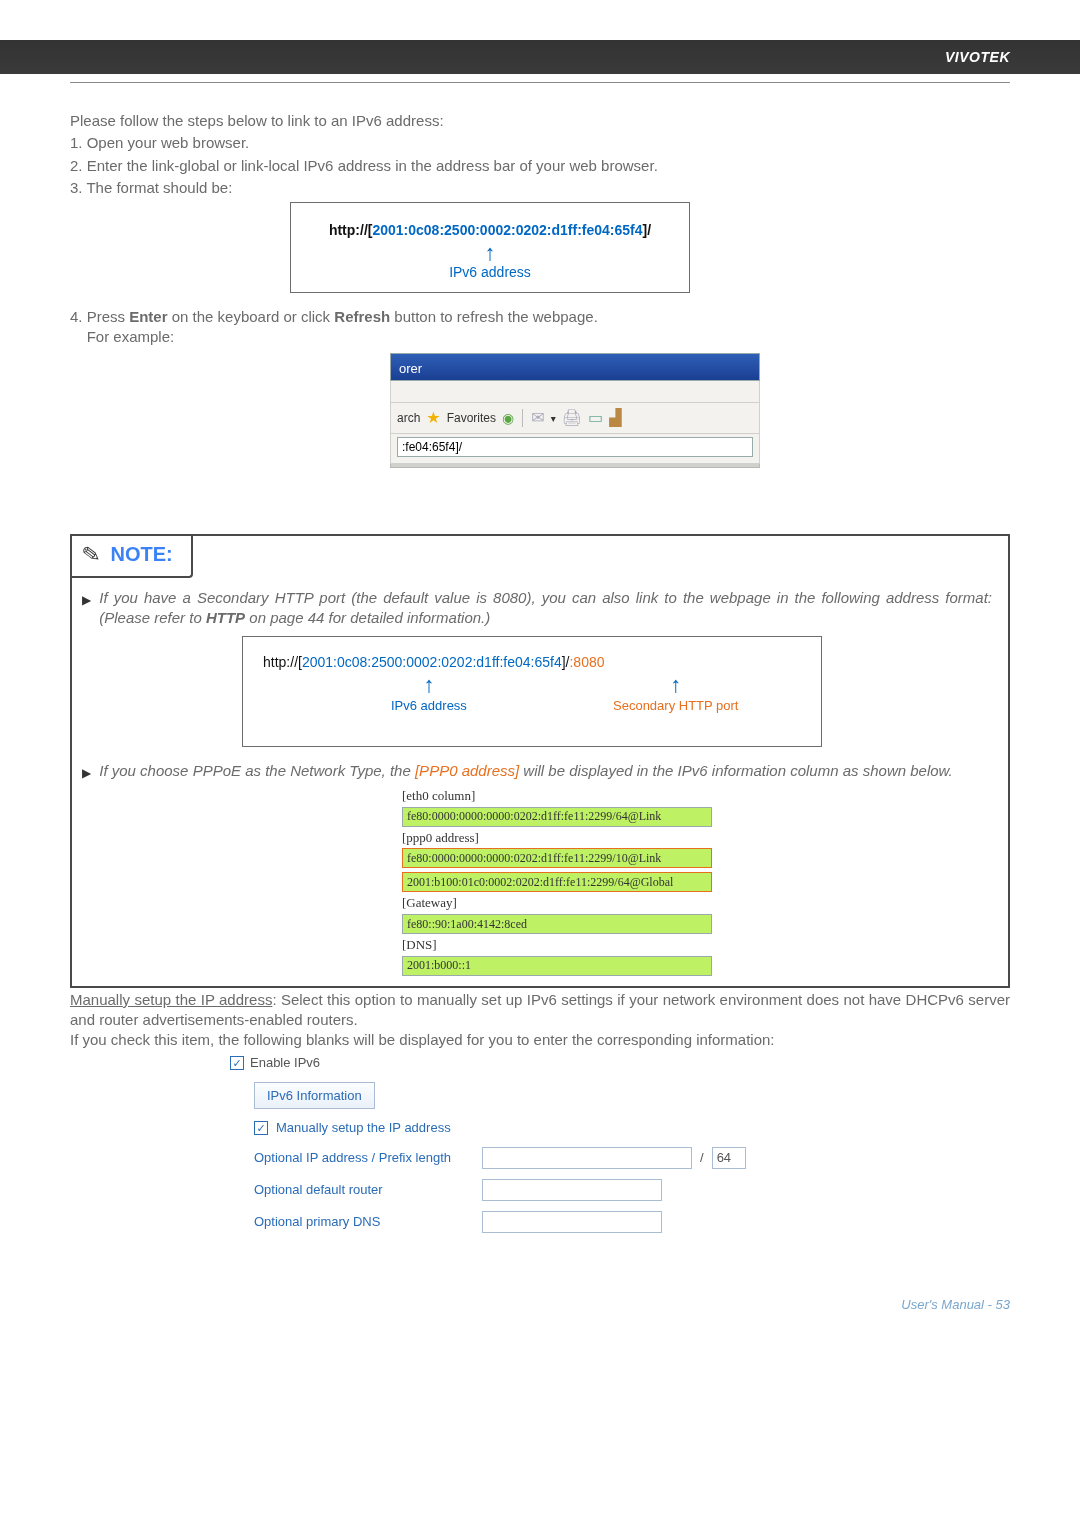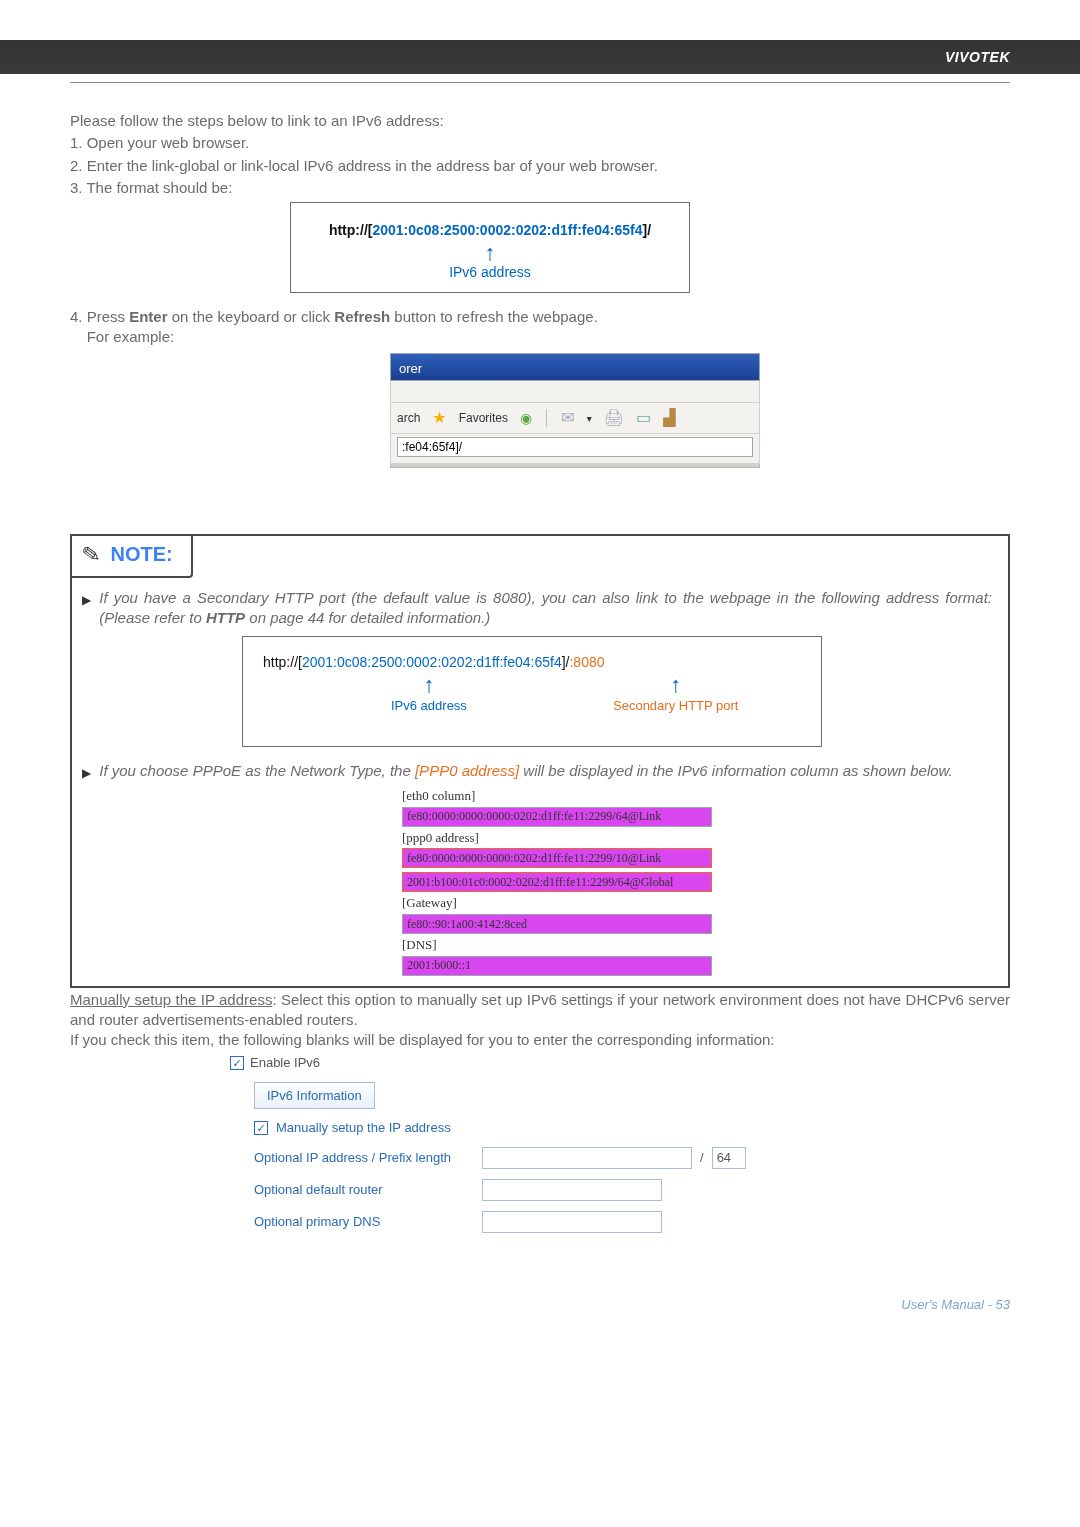--- a/index.html
+++ b/index.html
@@ -80,21 +80,21 @@
     border: 1px solid #d0d0cc;
     border-top: none;
   }
   .ie-toolbar {
     background: #f3f2ee;
     border: 1px solid #d0d0cc;
     border-top: none;
     padding: 4px 6px;
     display: flex;
     align-items: center;
-    gap: 12px;
+    gap: 6px;
     font-size: 12px;
     color: #333;
   }
   .ie-toolbar .fav-star { color: #f2b300; font-size: 16px; }
   .ie-toolbar .icon-media { color: #5aa644; font-size: 14px; }
   .ie-toolbar .sep { border-left: 1px solid #bbb; height: 18px; margin: 0 2px; }
   .ie-toolbar .icon-mail { color: #aab; font-size: 16px; }
   .ie-toolbar .icon-print { color: #aab; font-size: 16px; }
   .ie-toolbar .icon-edit { color: #6a9; font-size: 16px; }
   .ie-toolbar .icon-msgr { color: #b84; font-size: 16px; }
@@ -181,21 +181,21 @@
     color: #333;
   }
   .info-table .lbl { margin: 2px 0 2px 0; }
   .info-table input {
     width: 310px;
     height: 20px;
     font-family: "Times New Roman", serif;
     font-size: 12px;
     padding: 2px 4px;
     border: 1px solid #9aa;
-    background: #d946ef;
+    background: #bef264;
     color: #333;
   }
   .info-table .highlight input { border: 1.5px solid #e76f1e; }
 
   .aftertext { margin-top: 2px; text-align: justify; }
   .aftertext .ul { text-decoration: underline; }
 
   .cfg {
     margin: 4px 0 0 160px;
     font-size: 13px;

